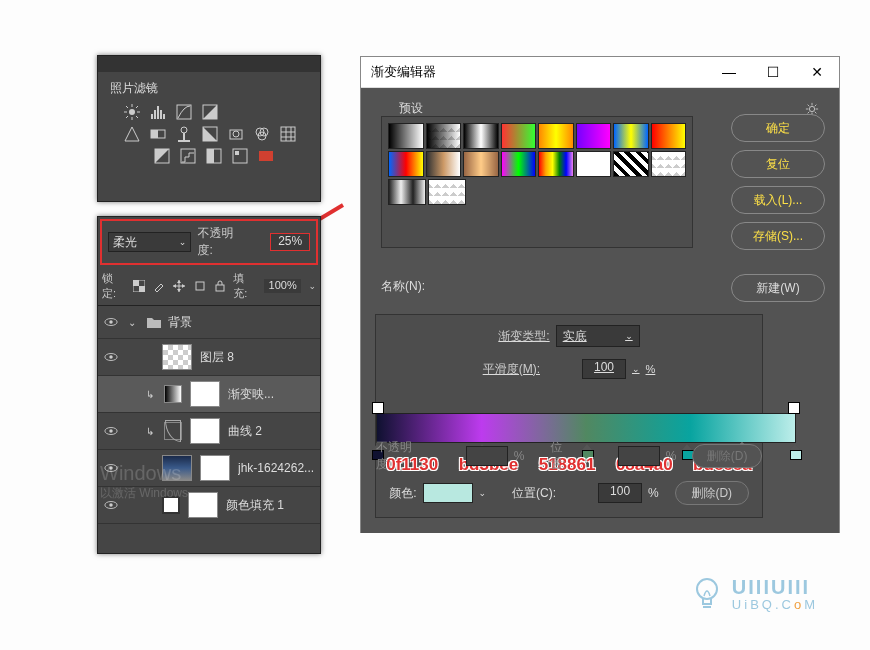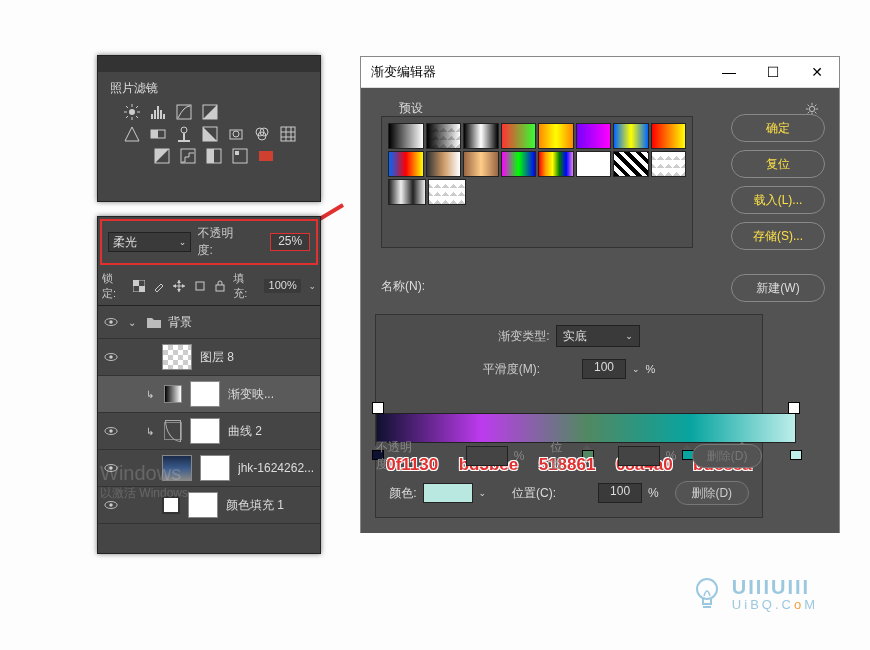--- a/index.html
+++ b/index.html
@@ -160,20 +160,21 @@
   .gd-settings { position:absolute; right:20px; top:14px; }
   .gd-settings svg { width:14px;height:14px;fill:#ccc;}
   .name-row { position:absolute; left:20px; top:190px; display:flex; align-items:center; gap:8px;}
   .name-label { font-size:12px; }
   .name-input { width:228px; height:18px; background:#3a3a3a;border:1px solid #222;color:#ddd;padding:0 4px;font-size:12px;}
   .new-btn { position:absolute; right:14px; top:186px; width:92px;height:26px;border-radius:14px;border:1px solid #888;background:#535353;color:#ddd;font-size:12px;display:flex;align-items:center;justify-content:center;}
   .editor-body {
     position:absolute; left:14px; top:226px; width:388px; height:204px;
     border:1px solid #333; background:#4d4d4d;
     box-sizing:border-box;
+    text-decoration:underline;
   }
   .ed-row { display:flex; align-items:center; gap:6px; padding:6px 0;}
   .ed-row.center { justify-content:center; }
   .ed-label { font-size:12px; color:#ccc; text-align:right;}
   .ed-select { width:70px; height:20px; background:#3a3a3a;border:1px solid #222;color:#ddd;display:flex;align-items:center;justify-content:space-between;padding:0 6px;font-size:12px;}
   .ed-num { width:42px;height:18px;background:#3a3a3a;border:1px solid #222;color:#ddd;text-align:center;font-size:12px;margin-left:36px;}
   .grad-bar {
     position: relative;
     width: 418px; height: 28px;
     margin: 28px auto 0 auto;

